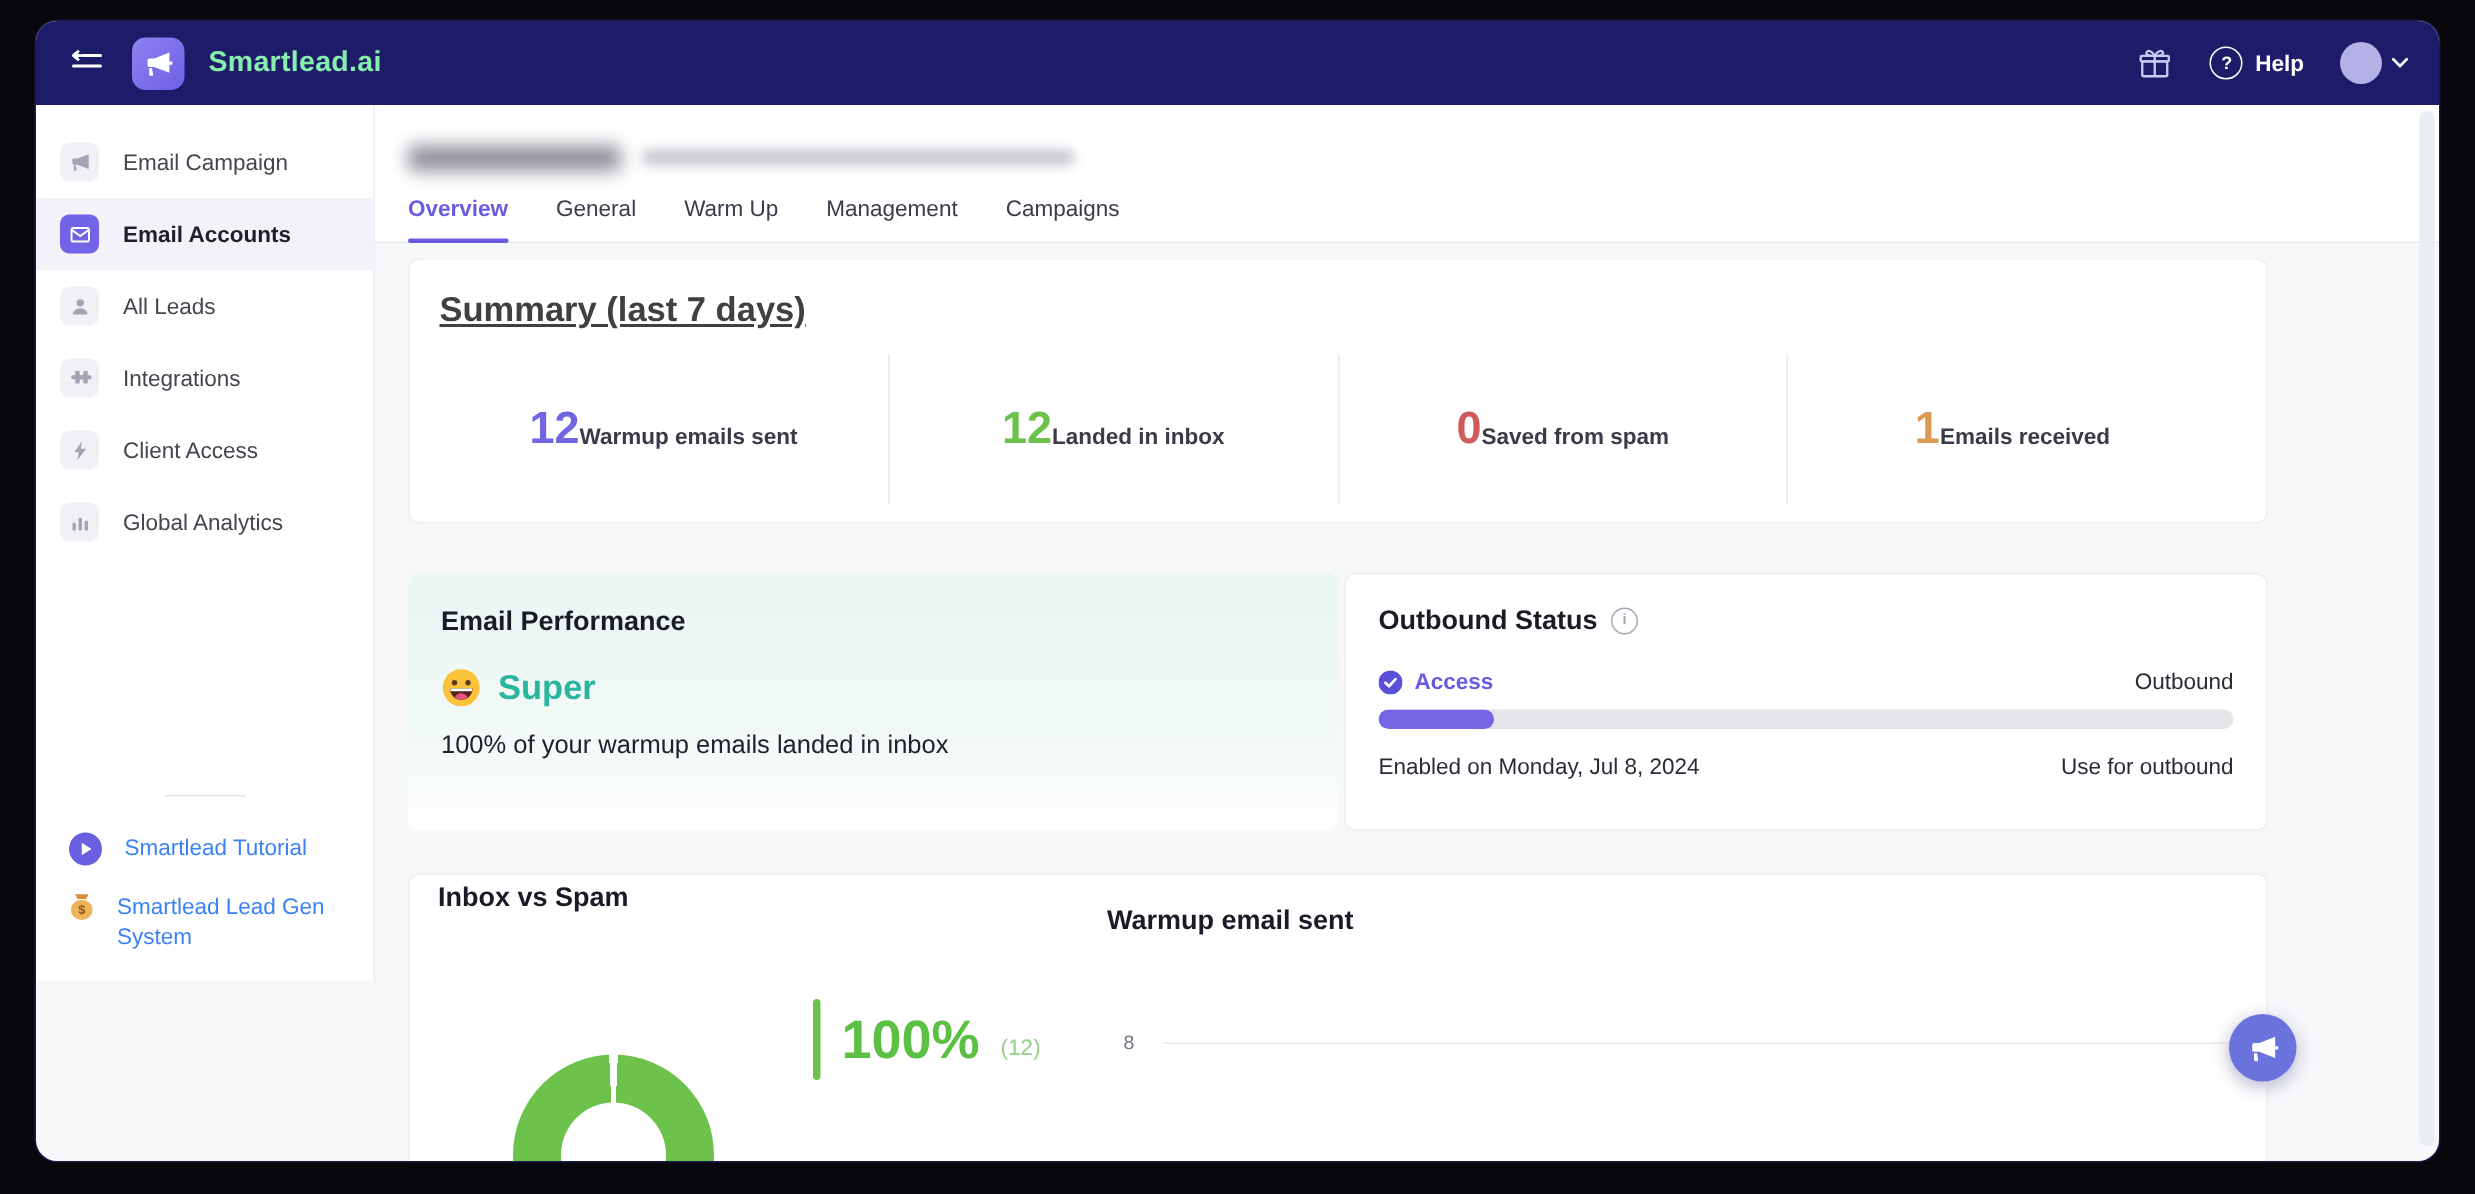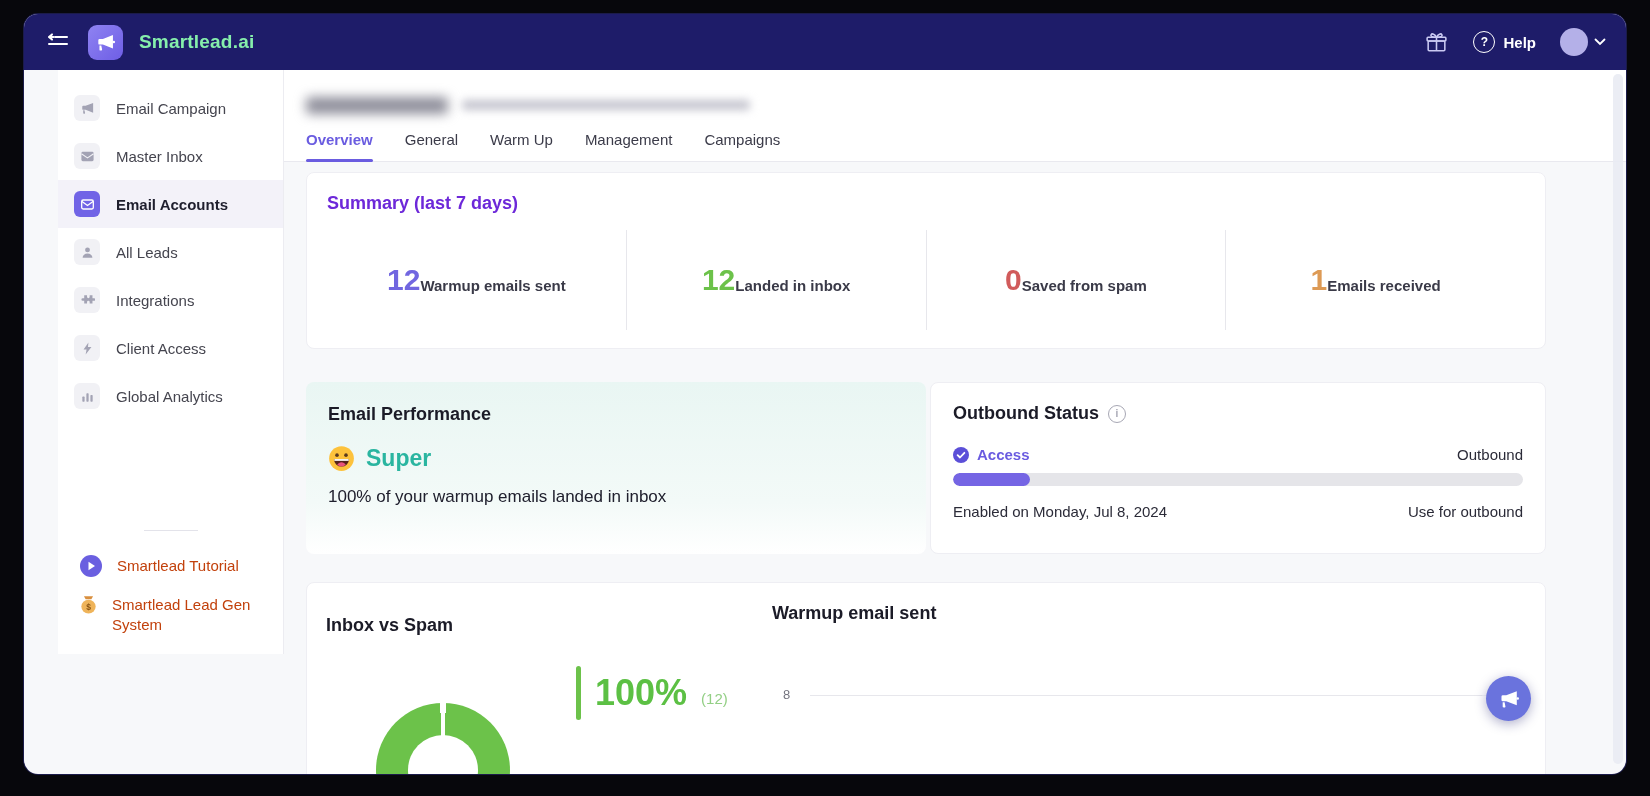--- a/index.html
+++ b/index.html
@@ -20,44 +20,44 @@
   .logo-tile{width:35px;height:35px;border-radius:9px;background:linear-gradient(135deg,#8f83f2,#6e5ee5);
     display:flex;align-items:center;justify-content:center;}
   .brand{color:#86efac;font-size:19px;font-weight:700;letter-spacing:.2px;}
   .nb-right{margin-left:auto;display:flex;align-items:center;gap:24px;}
   .help{display:flex;align-items:center;gap:8px;color:#fff;font-size:15px;font-weight:600;cursor:pointer;}
   .qmark{width:20px;height:20px;border:1.7px solid #fff;border-radius:50%;display:flex;align-items:center;
     justify-content:center;font-size:12px;font-weight:700;}
   .avatar-wrap{display:flex;align-items:center;gap:6px;cursor:pointer;}
   .avatar{width:28px;height:28px;border-radius:50%;background:#b4b0e8;}
   
-  .body-row{display:flex;height:584px;margin-left:34px;}
+  .body-row{display:flex;height:584px;}
   .sidebar{width:226px;background:#ffffff;border-right:1px solid #ececf1;display:flex;flex-direction:column;padding-top:14px;box-sizing:border-box;}
   .sb-item{height:48px;display:flex;align-items:center;gap:16px;padding:0 16px;font-size:15px;color:#45454f;cursor:pointer;}
   .sb-item.active{background:#f3f2f9;font-weight:700;color:#1f1f2e;}
   .tile{width:26px;height:26px;border-radius:6px;background:#f1f1f5;display:flex;align-items:center;justify-content:center;flex:0 0 auto;}
   .sb-item.active .tile{background:#7164e6;}
   .sb-footer{margin-top:auto;padding-bottom:10px;}
   .sb-divider{height:1px;background:#e3e3ea;width:54px;margin:0 auto 16px;}
-  .sb-foot-item{display:flex;align-items:flex-start;gap:15px;padding:9px 16px 9px 22px;font-size:15px;color:#c2410c;cursor:pointer;line-height:1.35;}
+  .sb-foot-item{display:flex;align-items:flex-start;gap:15px;padding:9px 16px 9px 22px;font-size:15px;color:#3b82f6;cursor:pointer;line-height:1.35;}
   .play-circle{width:22px;height:22px;border-radius:50%;background:#6a5fe0;display:flex;align-items:center;justify-content:center;flex:0 0 auto;margin-top:-1px;}
   
   .main{flex:1;display:flex;flex-direction:column;background:#f7f8fa;position:relative;min-width:0;}
   .page-header{background:#fff;padding:22px 26px 0 22px;border-bottom:1px solid #e9e9ef;}
   .blur-title{display:flex;align-items:center;gap:14px;height:26px;margin-bottom:13px;}
   .blob1{width:142px;height:17px;background:#8e8e9a;filter:blur(6px);border-radius:4px;}
   .blob2{width:288px;height:10px;background:#c4c4ce;filter:blur(4px);border-radius:4px;}
   .tabs{display:flex;gap:32px;}
   .tab{padding-bottom:13px;font-size:15px;color:#3b3b49;cursor:pointer;position:relative;}
   .tab.active{color:#6a5ce0;font-weight:700;}
   .tab.active::after{content:"";position:absolute;left:0;right:0;bottom:-1px;height:3px;background:#6a5ce0;border-radius:2px;}
   .content{flex:1;padding:10px 0 0 22px;}
   .card{background:#fff;border:1px solid #eeeef3;border-radius:8px;box-sizing:border-box;}
   .summary-card{width:1240px;height:177px;padding:20px 20px;}
-  .summary-title{font-size:18px;font-weight:700;color:#6d28d9;}
+  .summary-title{font-size:23px;font-weight:700;color:#404040;text-decoration:underline;}
   .stats-row{display:flex;margin-top:16px;}
   .stat{flex:1;display:flex;flex-direction:row;align-items:center;justify-content:center;height:100px;}
   .stat + .stat{border-left:1px solid #e7e7ec;}
   .stat-value{font-size:30px;font-weight:700;}
   .stat-label{font-size:15px;color:#3a3a48;margin-top:10px;font-weight:bold;}
   .cards-row{display:flex;gap:4px;margin-top:33px;width:1240px;}
   .perf-card{width:620px;height:172px;border-radius:8px;box-sizing:border-box;
     background:linear-gradient(180deg,#e9f6f3 0%,#f3faf8 70%,#ffffff 100%);padding:22px 22px;}
   .card-title{font-size:18px;font-weight:700;color:#1b1b27;}
   .perf-rating{display:flex;align-items:center;gap:11px;margin-top:20px;}
@@ -67,21 +67,21 @@
   .ob-title-row{display:flex;align-items:center;gap:9px;}
   .info-icon{width:16px;height:16px;border:1.4px solid #a7a7b4;border-radius:50%;color:#a7a7b4;
     font-size:10px;display:flex;align-items:center;justify-content:center;font-weight:700;cursor:pointer;}
   .ob-status-row{display:flex;justify-content:space-between;align-items:center;margin-top:22px;}
   .ob-warmup{display:flex;align-items:center;gap:8px;font-size:15px;font-weight:600;color:#6a5be0;}
   .ob-outbound{font-size:15px;color:#2b2b38;}
   .ob-bar{margin-top:10px;height:13px;border-radius:7px;background:#e5e5e9;overflow:hidden;}
   .ob-fill{height:100%;background:#7565e4;border-radius:7px;}
   .ob-foot{display:flex;justify-content:space-between;margin-top:17px;font-size:15px;color:#2b2b38;}
   .bottom-card{margin-top:28px;width:1240px;height:240px;position:relative;border-radius:8px 8px 0 0;}
-  .bc-title-left{position:absolute;left:19px;top:32px;}
+  .bc-title-left{position:absolute;left:19px;top:5px;}
   .bc-title-right{position:absolute;left:465px;top:20px;}
   .donut{position:absolute;left:69px;top:120px;width:134px;height:134px;border-radius:50%;
     background:conic-gradient(#ffffff 0deg 2.5deg,#6cc24a 2.5deg 357.5deg,#ffffff 357.5deg 360deg);}
   .donut-hole{position:absolute;left:32px;top:32px;width:70px;height:70px;border-radius:50%;background:#fff;}
   .pct-block{position:absolute;left:269px;top:83px;display:flex;align-items:center;gap:14px;}
   .pct-bar{width:5px;height:54px;border-radius:3px;background:#6cc24a;}
   .pct-text{font-size:36px;font-weight:700;color:#5cc044;}
   .pct-count{font-size:15px;color:#93cf85;margin-top:10px;}
   .y-tick{position:absolute;left:476px;top:104px;font-size:13px;color:#74747f;}
   .gridline{position:absolute;left:503px;top:112px;width:715px;height:1px;background:#e7e7ec;}
@@ -142,29 +142,20 @@
     <div class="sidebar">
       <div class="sb-item">
         <span class="tile">
           <svg width="15" height="15" viewBox="0 0 16 16">
               <path d="M14 2 L6 5 H3.4 a1 1 0 0 0 -1 1 v2.4 a1 1 0 0 0 1 1 H6 l8 3z" fill="#a3a3b4"></path>
               <path d="M4.8 9.8 l.6 3 c.1 .4 -.3 .8 -.7 .8 h-.6 c-.4 0 -.7 -.3 -.7 -.7 V9.8z" fill="#a3a3b4"></path>
             </svg>
         </span>
         <span>Email Campaign</span>
       </div>
-      <div class="sb-item">
-        <span class="tile">
-          <svg width="15" height="15" viewBox="0 0 16 16">
-              <rect x="1.5" y="3" width="13" height="10" rx="1.5" fill="#a3a3b4"></rect>
-              <path d="M1.5 5 L8 9.5 L14.5 5" stroke="#f1f1f5" stroke-width="1.2" fill="none"></path>
-            </svg>
-        </span>
-        <span>Master Inbox</span>
-      </div>
       <div class="sb-item active">
         <span class="tile">
           <svg width="15" height="15" viewBox="0 0 16 16">
               <rect x="1.8" y="3.2" width="12.4" height="9.6" rx="1.5" fill="none" stroke="#ffffff" stroke-width="1.4"></rect>
               <path d="M2.5 5 L8 9 L13.5 5" stroke="#ffffff" stroke-width="1.4" fill="none" stroke-linecap="round"></path>
             </svg>
         </span>
         <span>Email Accounts</span>
       </div>
       <div class="sb-item">

